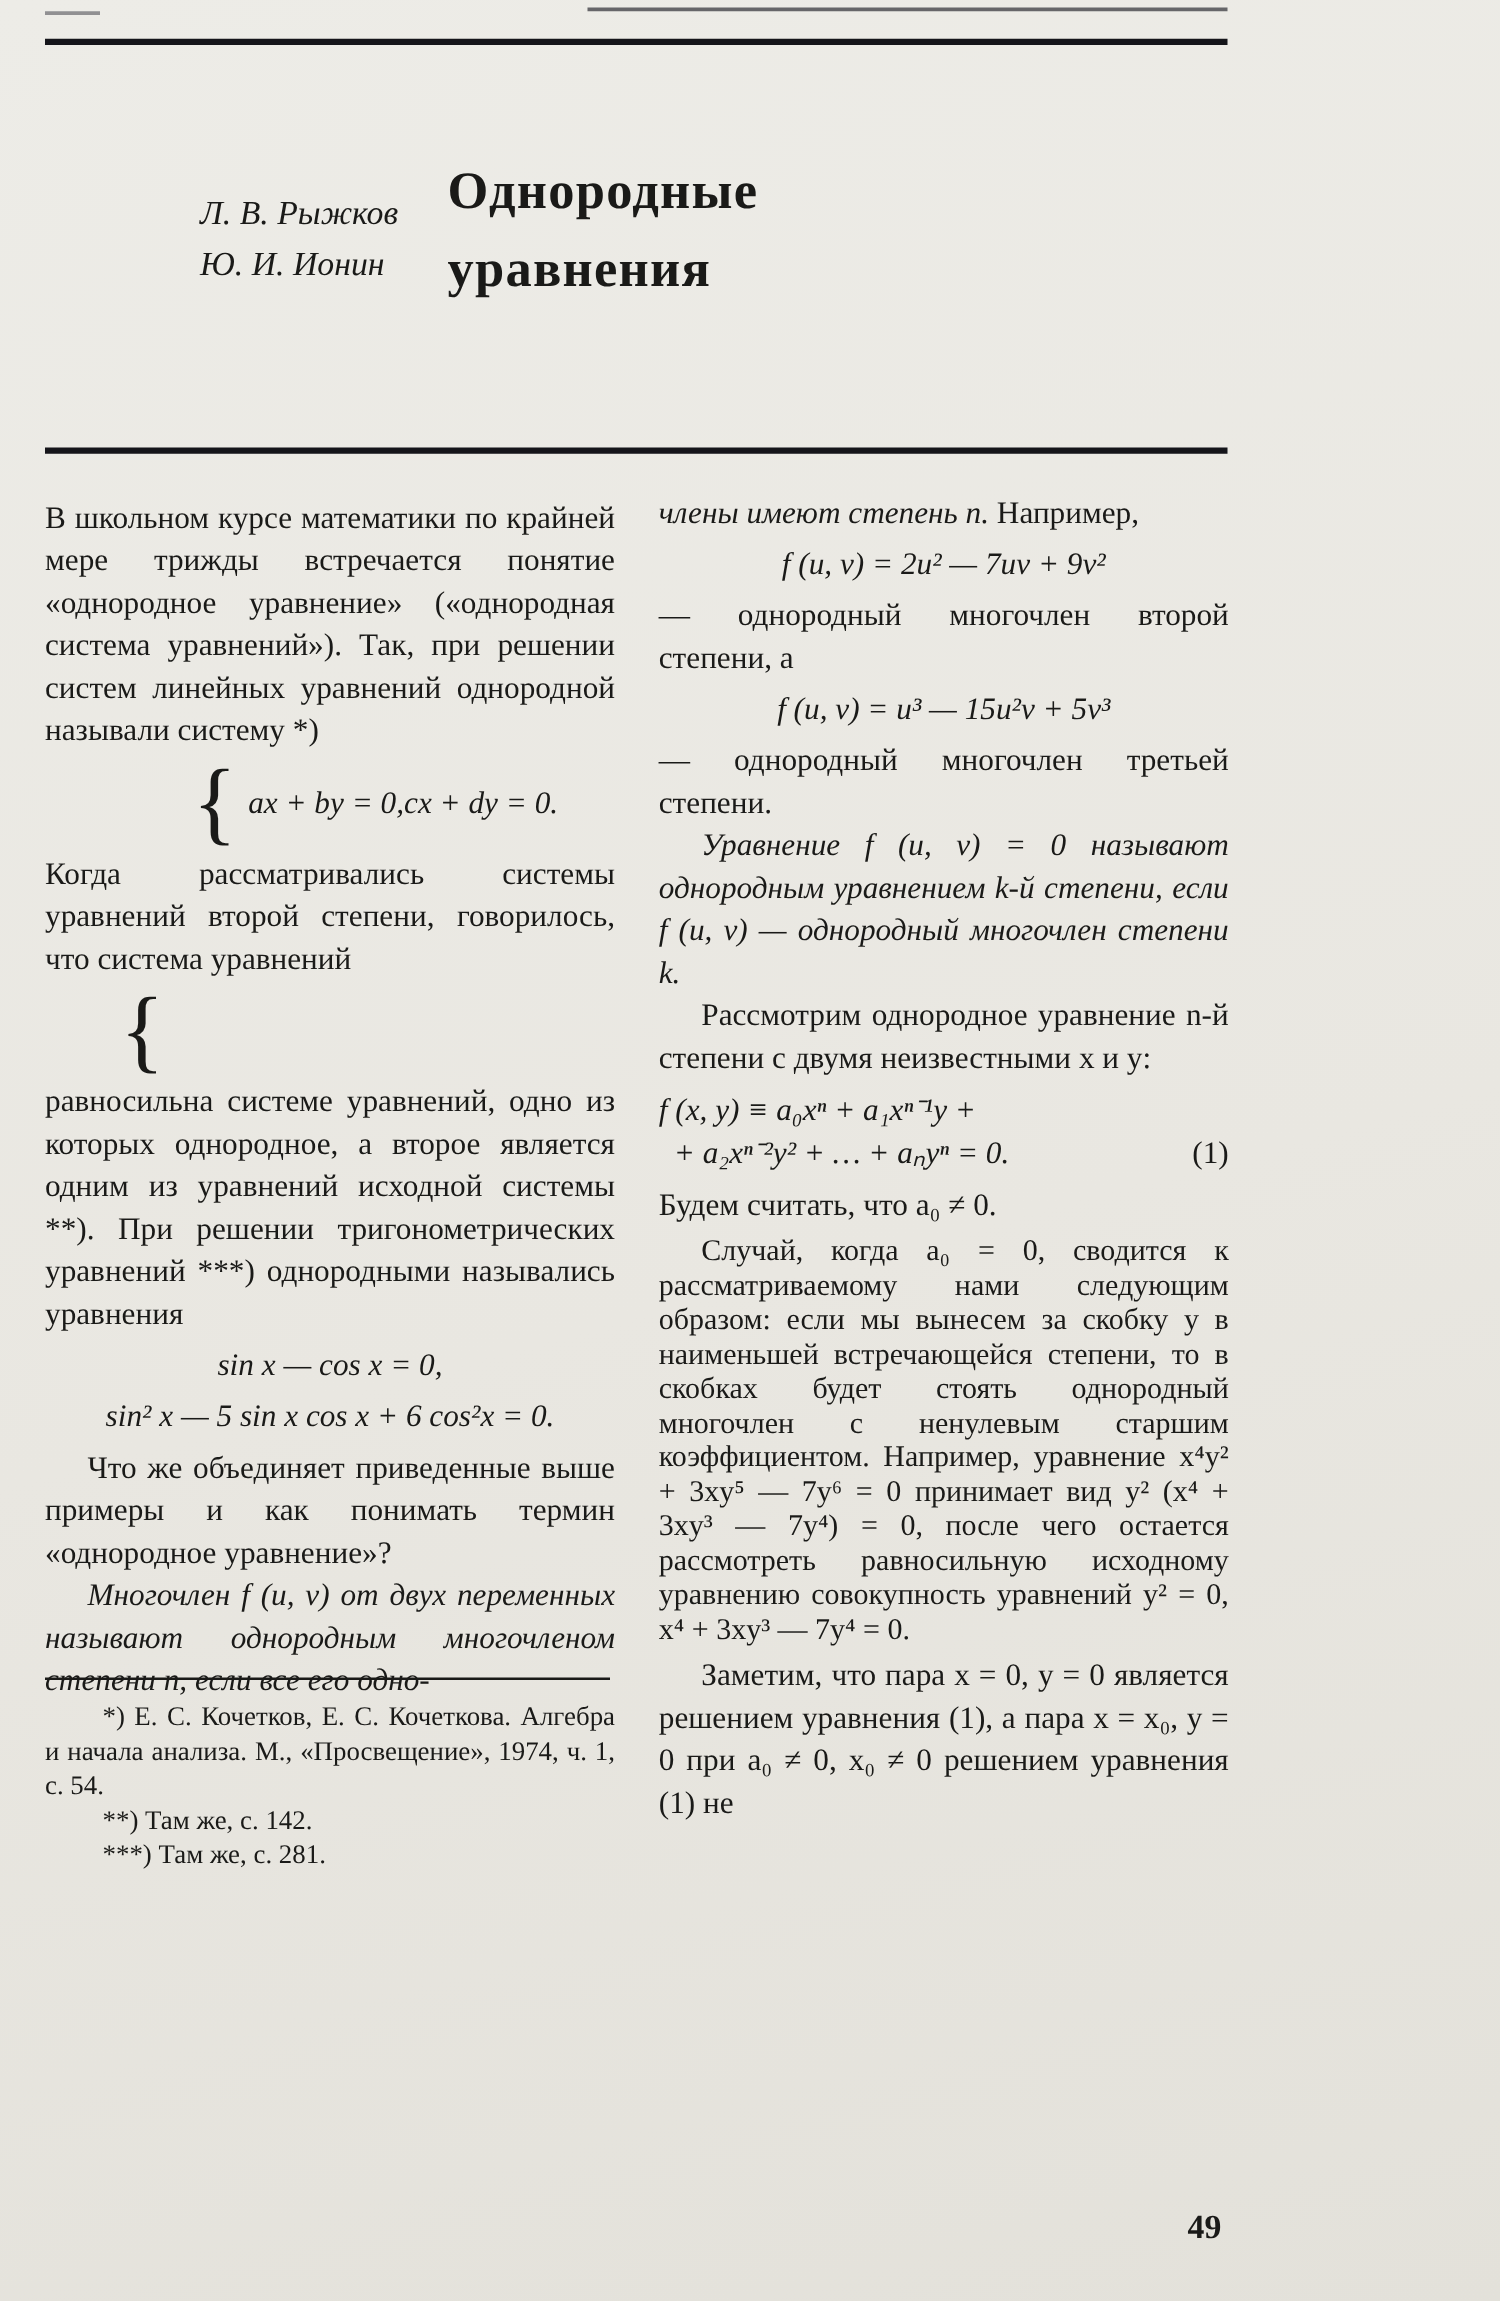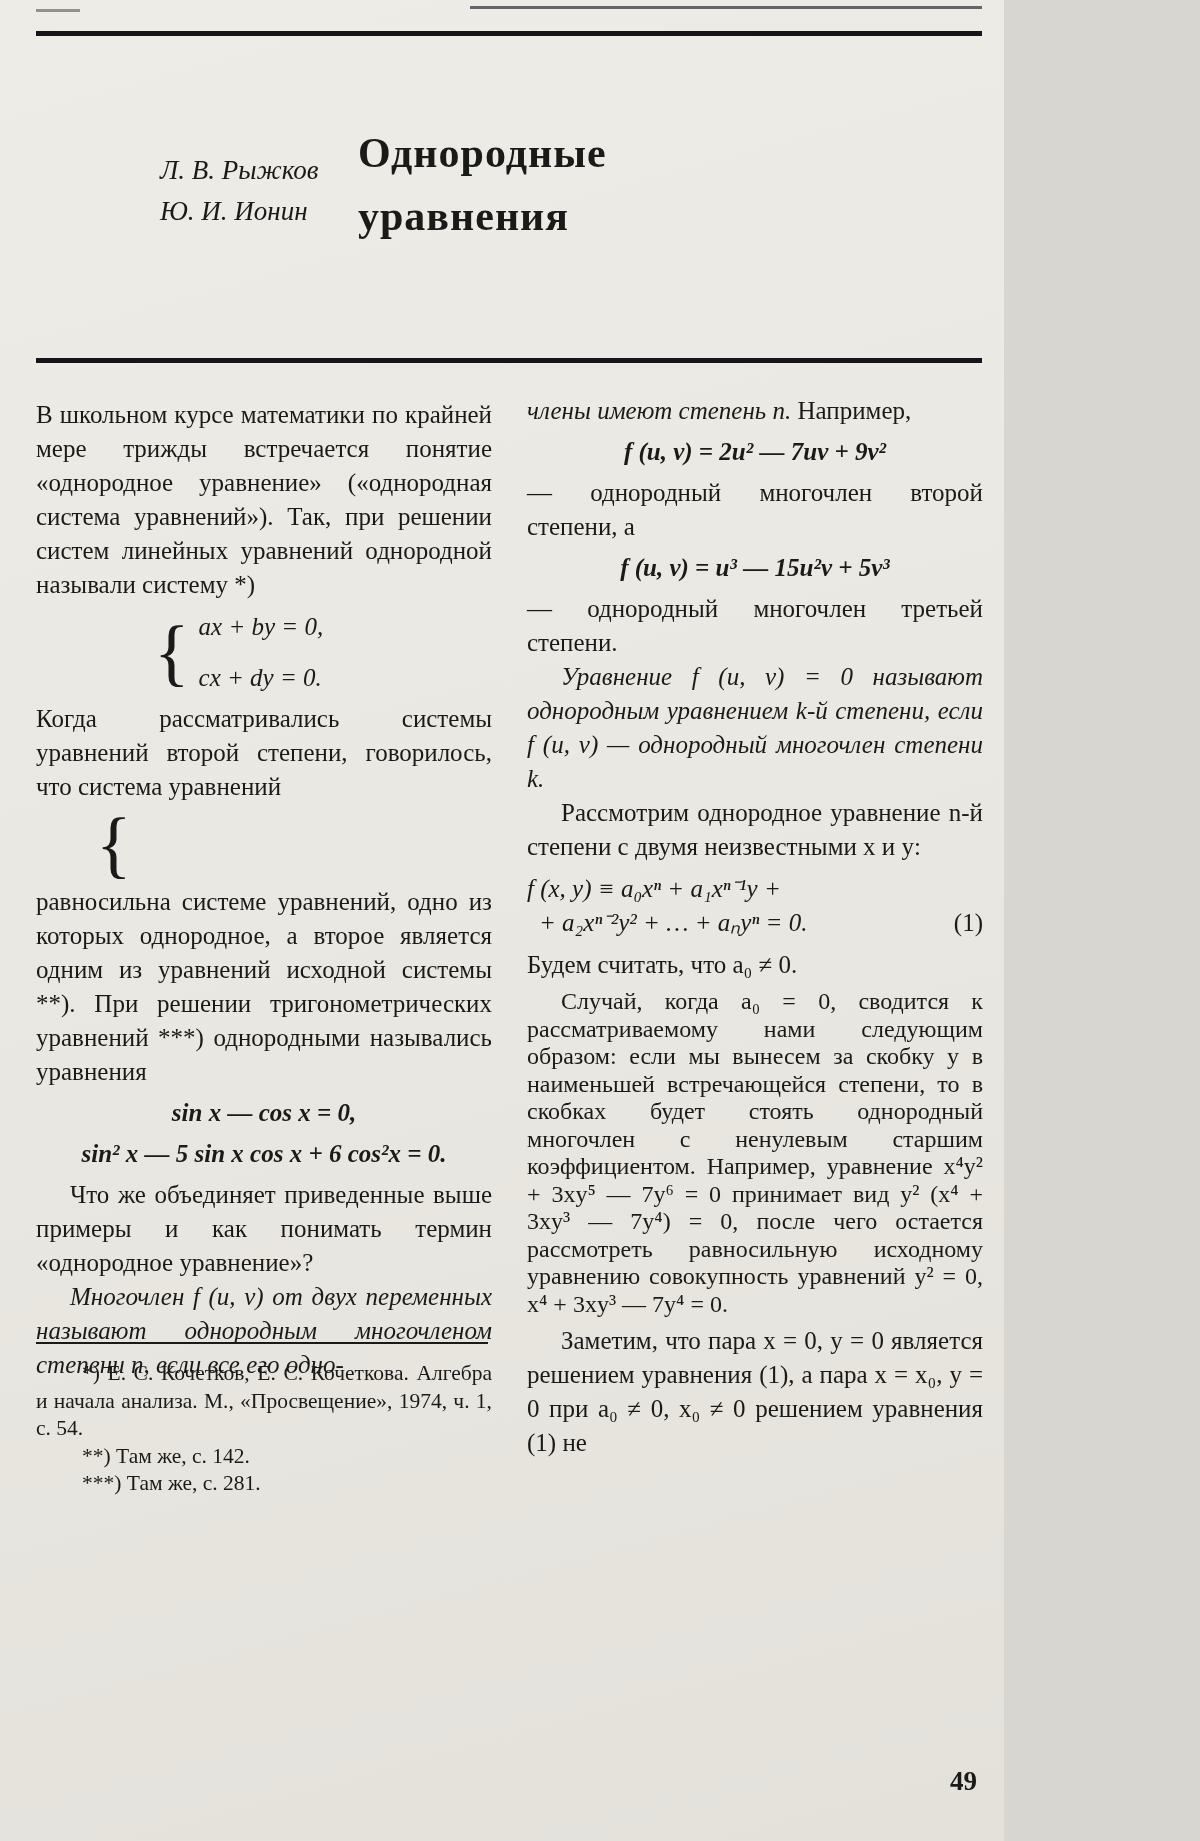--- a/index.html
+++ b/index.html
@@ -2,21 +2,21 @@
 <html><head>
 <meta charset="utf-8">
 <style>
   html, body {
     margin: 0;
     padding: 0;
     background: #d8d6d0;
   }
   .page {
     position: relative;
-    width: 1004px;
+    width: 1200px;
     height: 1841px;
     background: linear-gradient(165deg, #edece7 0%, #e9e7e1 55%, #e3e1da 100%);
     font-family: "Liberation Serif", serif;
     color: #1a1a18;
     overflow: hidden;
   }
   .scan-edge {
     position: absolute; top: 6px; left: 470px; width: 512px; height: 3px;
     background: #45454a; opacity: .8;
   }
@@ -57,24 +57,24 @@
   .system {
     display: flex; align-items: center;
     margin: 7px 0; font-style: italic;
   }
   .sys1 { margin-left: 118px; }
   .sys2 { margin-left: 60px; }
   .brace {
     font-size: 74px; line-height: .9; font-weight: 300;
     font-style: normal; margin-right: 9px;
   }
-  .eqs { display: flex; flex-direction: column; gap: 16px; }
+  .eqs { display: flex; flex-direction: row; }
   .eqs .eq { line-height: 35px; text-align: left; }
 
-  .eq-centered { text-align: center; font-style: italic; margin: 7px 0; font-weight: bold; }
+  .eq-centered { text-align: center; font-style: italic; margin: 7px 0; }
   .eq-block { margin: 8px 0; font-style: italic; }
   .eq-l2 { display: flex; justify-content: space-between; padding-left: 12px; }
   .eq-num { font-style: normal; }
 
   .sp-above { margin-top: 6px !important; }
 
   .footnote-rule {
     position: absolute; left: 36px; top: 1342px;
     width: 452px; height: 2px; background: #1a1a18;
   }

